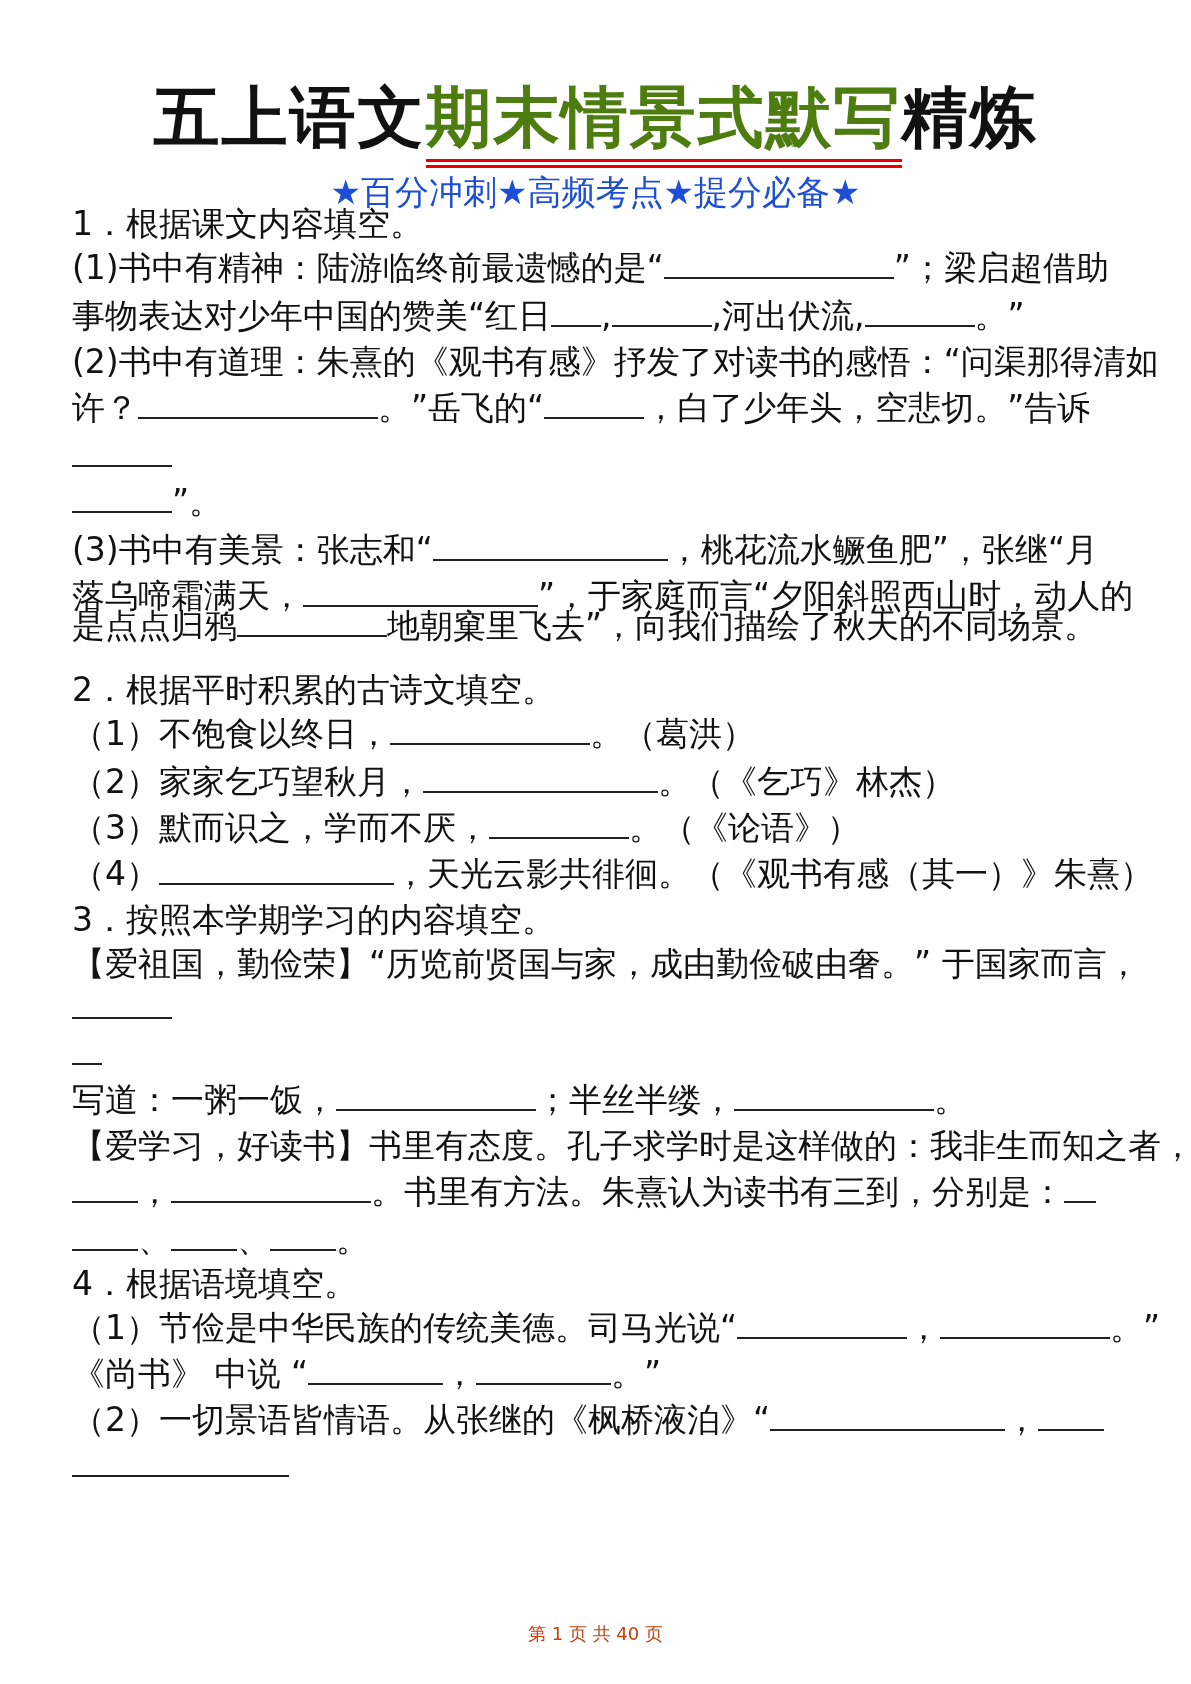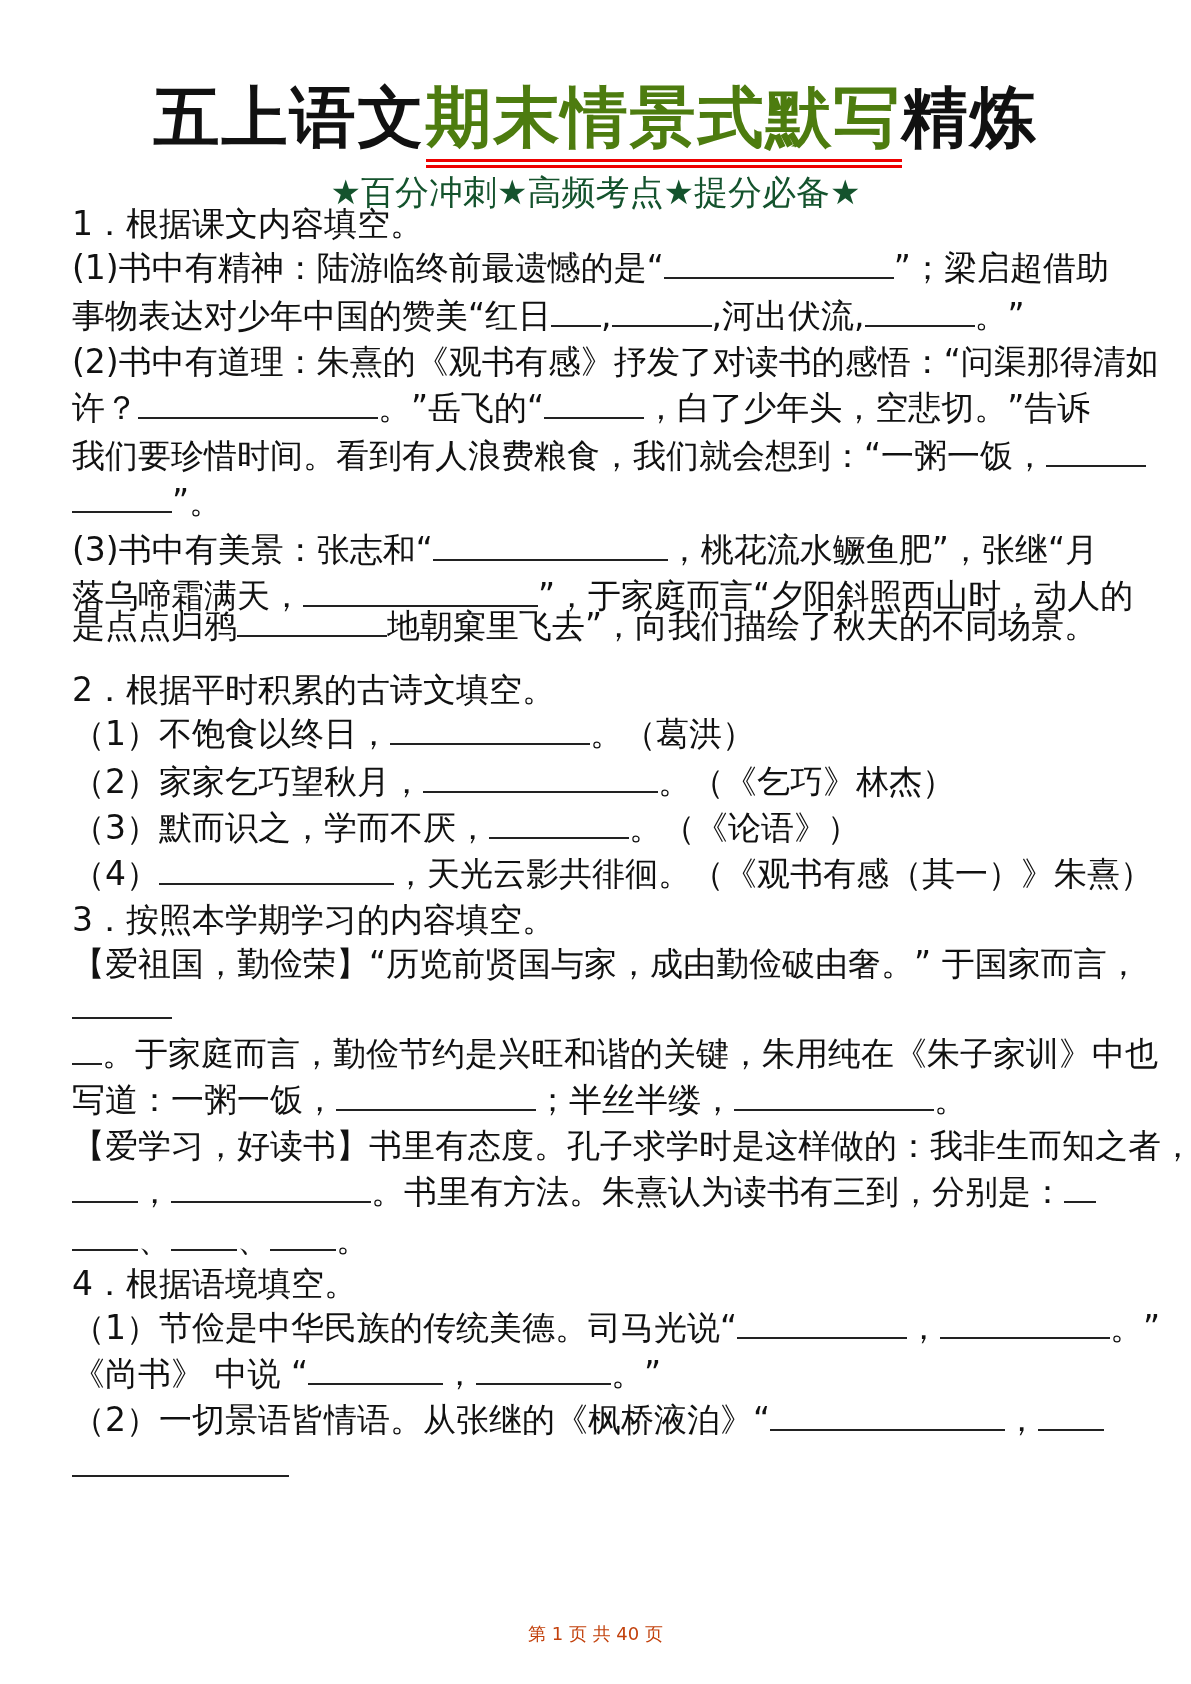--- a/index.html
+++ b/index.html
@@ -5,21 +5,21 @@
   html, body { margin:0; padding:0; background:#ffffff; }
   body { width:1191px; height:1684px; position:relative; overflow:hidden;
          font-family:"DejaVu Sans", "Liberation Sans", sans-serif; color:#111; }
   .title { position:absolute; left:0; right:0; top:78px; text-align:center;
            font-size:66px; font-weight:bold; letter-spacing:2px; line-height:80px; }
   .title .black { color:#111; }
   .title .red { color:#4d7c0f; position:relative; display:inline-block; }
   .title .red::after { content:""; position:absolute; left:0; right:0; bottom:-10px;
            height:3px; background:#ee0000; box-shadow:0 -6px 0 #ee0000; }
   .subtitle { position:absolute; left:0; right:0; top:170px; text-align:center;
-           font-size:34px; color:#14532d; line-height:44px; }
+           font-size:34px; color:#1d4ed8; line-height:44px; }
   .line { position:absolute; left:72px; right:70px; font-size:33px; line-height:36px;
           white-space:nowrap; }
   .blank { display:inline-block; border-bottom:2px solid #222; height:26px; vertical-align:baseline; }
   .footer { position:absolute; left:0; right:0; top:1622px; text-align:center;
             font-size:18px; color:#c2410c; }
 </style>
 </head>
 <body>
 
 <div class="title">
@@ -27,34 +27,34 @@
 </div>
 
 <div class="subtitle">★百分冲刺★高频考点★提分必备★</div>
 
 <div id="content">
     <div class="line" style="top: 206px;"><span>1．根据课文内容填空。</span></div>
     <div class="line" style="top: 250px;"><span>(1)书中有精神：陆游临终前最遗憾的是“</span><span class="blank" style="width: 230px;"></span><span>”；梁启超借助</span></div>
     <div class="line" style="top: 298px;"><span>事物表达对少年中国的赞美“红日</span><span class="blank" style="width: 50px;"></span><span>,</span><span class="blank" style="width: 100px;"></span><span>,河出伏流,</span><span class="blank" style="width: 110px;"></span><span>。”</span></div>
     <div class="line" style="top: 344px;"><span>(2)书中有道理：朱熹的《观书有感》抒发了对读书的感悟：“问渠那得清如</span></div>
     <div class="line" style="top: 390px;"><span>许？</span><span class="blank" style="width: 240px;"></span><span>。”岳飞的“</span><span class="blank" style="width: 100px;"></span><span>，白了少年头，空悲切。”告诉</span></div>
-    <div class="line" style="top: 438px;"><span>我们要珍惜时间。看到有人浪费粮食，我们就会想到：“一粥一饭，</span><span class="blank" style="width: 100px;"></span></div>
+    <div class="line" style="top: 438px;"><span class="blank" style="width: 100px;"></span></div>
     <div class="line" style="top: 484px;"><span class="blank" style="width: 100px;"></span><span>”。</span></div>
     <div class="line" style="top: 532px;"><span>(3)书中有美景：张志和“</span><span class="blank" style="width: 235px;"></span><span>，桃花流水鳜鱼肥”，张继“月</span></div>
     <div class="line" style="top: 578px;"><span>落乌啼霜满天，</span><span class="blank" style="width: 235px;"></span><span>”，于家庭而言“夕阳斜照西山时，动人的</span></div>
     <div class="line" style="top: 608px;"><span>是点点归鸦</span><span class="blank" style="width: 150px;"></span><span>地朝窠里飞去”，向我们描绘了秋天的不同场景。</span></div>
     <div class="line" style="top: 672px;"><span>2．根据平时积累的古诗文填空。</span></div>
     <div class="line" style="top: 716px;"><span>（1）不饱食以终日，</span><span class="blank" style="width: 200px;"></span><span>。（葛洪）</span></div>
     <div class="line" style="top: 764px;"><span>（2）家家乞巧望秋月，</span><span class="blank" style="width: 235px;"></span><span>。（《乞巧》林杰）</span></div>
     <div class="line" style="top: 810px;"><span>（3）默而识之，学而不厌，</span><span class="blank" style="width: 140px;"></span><span>。（《论语》）</span></div>
     <div class="line" style="top: 856px;"><span>（4）</span><span class="blank" style="width: 235px;"></span><span>，天光云影共徘徊。（《观书有感（其一）》朱熹）</span></div>
     <div class="line" style="top: 902px;"><span>3．按照本学期学习的内容填空。</span></div>
     <div class="line" style="top: 946px;"><span>【爱祖国，勤俭荣】“历览前贤国与家，成由勤俭破由奢。” 于国家而言，</span></div>
     <div class="line" style="top: 990px;"><span class="blank" style="width: 100px;"></span></div>
-    <div class="line" style="top: 1036px;"><span class="blank" style="width: 30px;"></span><span>。于家庭而言，勤俭节约是兴旺和谐的关键，朱用纯在《朱子家训》中也</span></div>
+    <div class="line" style="top: 1036px;"><span class="blank" style="width: 30px;"></span></div>
     <div class="line" style="top: 1082px;"><span>写道：一粥一饭，</span><span class="blank" style="width: 200px;"></span><span>；半丝半缕，</span><span class="blank" style="width: 200px;"></span><span>。</span></div>
     <div class="line" style="top: 1128px;"><span>【爱学习，好读书】书里有态度。孔子求学时是这样做的：我非生而知之者，</span></div>
     <div class="line" style="top: 1174px;"><span class="blank" style="width: 66px;"></span><span>，</span><span class="blank" style="width: 200px;"></span><span>。书里有方法。朱熹认为读书有三到，分别是：</span><span class="blank" style="width: 32px;"></span></div>
     <div class="line" style="top: 1222px;"><span class="blank" style="width: 66px;"></span><span>、</span><span class="blank" style="width: 66px;"></span><span>、</span><span class="blank" style="width: 66px;"></span><span>。</span></div>
     <div class="line" style="top: 1266px;"><span>4．根据语境填空。</span></div>
     <div class="line" style="top: 1310px;"><span>（1）节俭是中华民族的传统美德。司马光说“</span><span class="blank" style="width: 170px;"></span><span>，</span><span class="blank" style="width: 170px;"></span><span>。”</span></div>
     <div class="line" style="top: 1356px;"><span>《尚书》 中说 “</span><span class="blank" style="width: 135px;"></span><span>，</span><span class="blank" style="width: 135px;"></span><span>。”</span></div>
     <div class="line" style="top: 1402px;"><span>（2）一切景语皆情语。从张继的《枫桥液泊》“</span><span class="blank" style="width: 235px;"></span><span>，</span><span class="blank" style="width: 66px;"></span></div>
     <div class="line" style="top: 1448px;"><span class="blank" style="width: 185px;"></span><span class="blank" style="width: 32px;"></span></div>
   </div>

